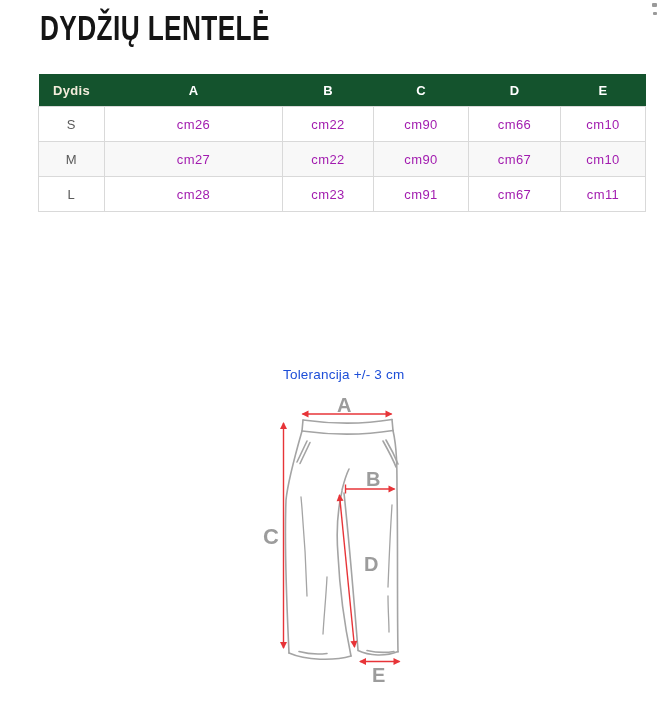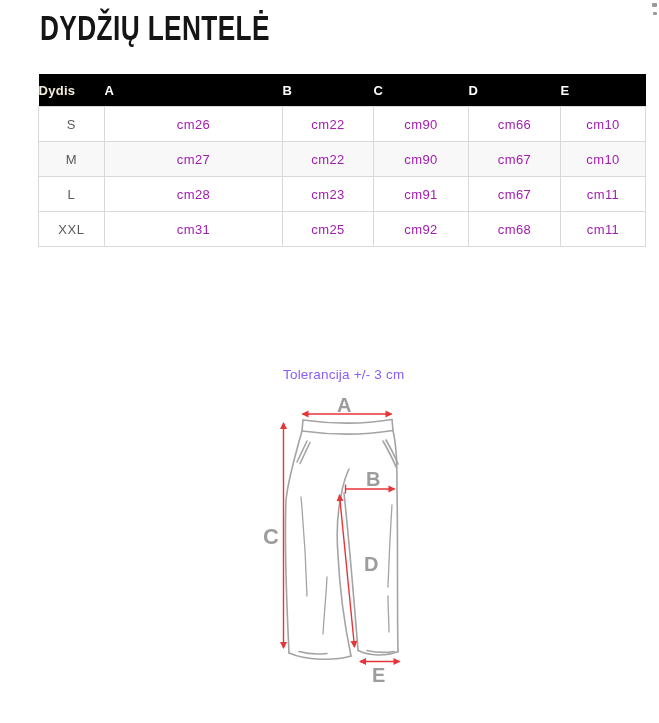--- a/index.html
+++ b/index.html
@@ -10,35 +10,35 @@
   .page-title{
     position:absolute;left:40px;top:8px;margin:0;
     font-size:35px;font-weight:800;letter-spacing:0.5px;color:#151515;
     transform:scaleX(0.75);transform-origin:left top;white-space:nowrap;
   }
   .size-table{
     position:absolute;left:38px;top:74px;width:607px;
     border-collapse:collapse;table-layout:fixed;
   }
   .size-table th{
-    background:#000000;color:#ffffff;height:32px;
-    font-size:13px;font-weight:700;letter-spacing:.3px;text-align:left;
+    background:#14532d;color:#ffffff;height:32px;
+    font-size:13px;font-weight:700;letter-spacing:.3px;text-align:center;
     border:none;padding:0;
   }
   .size-table th.first{color:#f3ecdb;}
   .size-table td{
     height:34px;border:1px solid #d9d9d9;background:#ffffff;
     text-align:center;vertical-align:middle;font-size:13px;
     color:#a21caf;letter-spacing:.4px;padding:0;
   }
   .size-table tr.alt td{background:#f8f8f8;}
   .size-table td.size-col{color:#5a5a5a;letter-spacing:.6px;}
   .tolerance-note{
     position:absolute;left:283px;top:367px;
-    font-size:13.5px;color:#8b5cf6;letter-spacing:.2px;white-space:nowrap;
+    font-size:13.5px;color:#1d4ed8;letter-spacing:.2px;white-space:nowrap;
   }
   .pants-svg{position:absolute;left:250px;top:390px;}
   .edge-artifact{position:absolute;background:#9a9a9a;border-radius:1px;}
   .edge-artifact.a1{left:652px;top:3px;width:5px;height:4px;}
   .edge-artifact.a2{left:653px;top:12px;width:4px;height:3px;}
 </style>
 </head>
 <body>
 
 <h1 class="page-title">DYDŽIŲ LENTELĖ</h1>
@@ -78,28 +78,20 @@
       <td>cm90</td>
       <td>cm67</td>
       <td>cm10</td>
     </tr>
     <tr>
       <td class="size-col">L</td>
       <td>cm28</td>
       <td>cm23</td>
       <td>cm91</td>
       <td>cm67</td>
-      <td>cm11</td>
-    </tr>
-    <tr>
-      <td class="size-col">XXL</td>
-      <td>cm31</td>
-      <td>cm25</td>
-      <td>cm92</td>
-      <td>cm68</td>
       <td>cm11</td>
     </tr>
   </tbody>
 </table>
 
 <div class="tolerance-note">Tolerancija +/- 3 cm</div>
 
 <svg class="pants-svg" width="260" height="310" viewBox="0 0 260 310">
   <defs>
     <marker id="arrow" viewBox="0 0 8 8" refX="6.5" refY="4" markerWidth="8" markerHeight="8" orient="auto-start-reverse" markerUnits="userSpaceOnUse">

